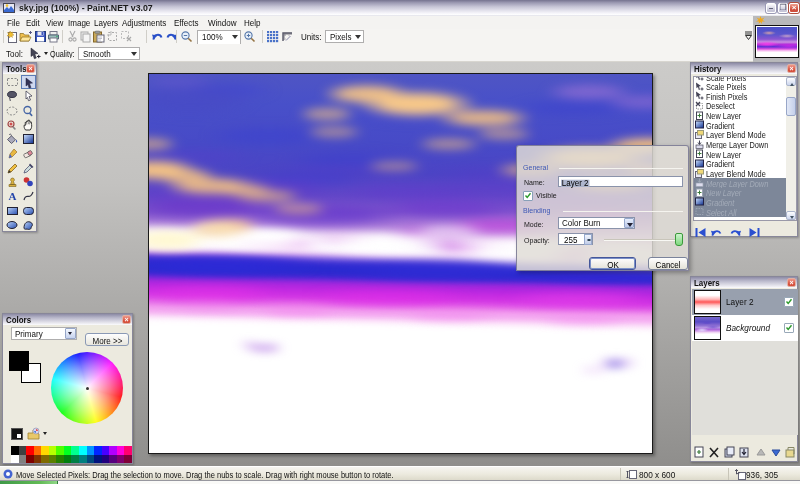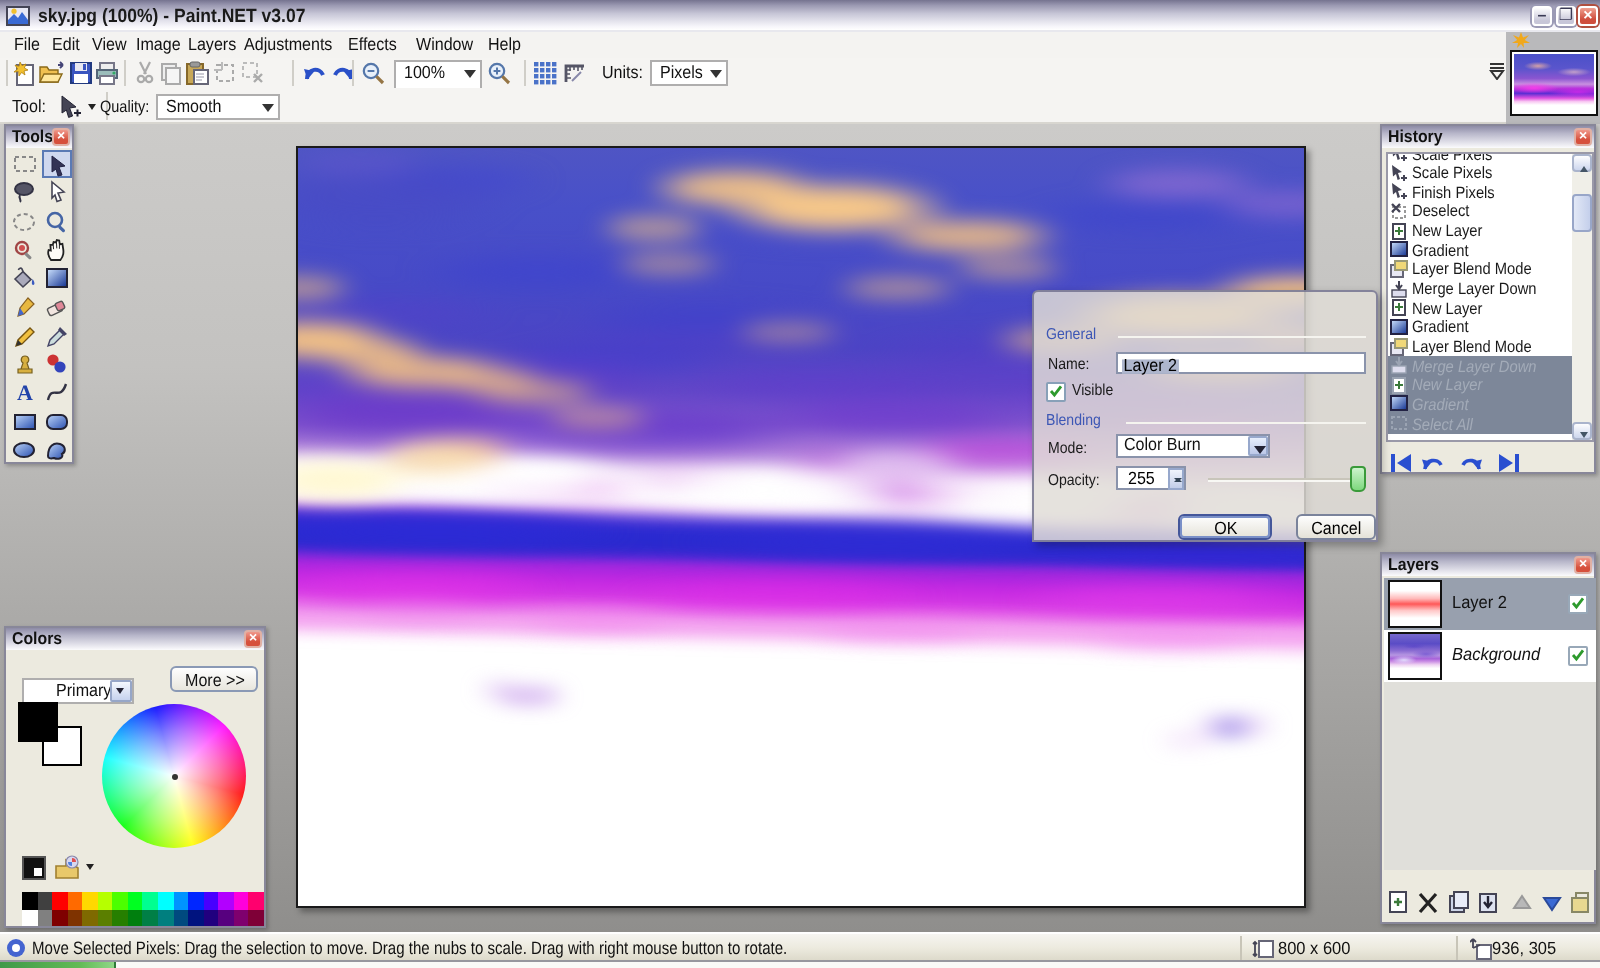--- a/index.html
+++ b/index.html
@@ -404,21 +404,21 @@
         </svg>
       </div>
     </div>
 </div>
 
 <div class="abs palette" id="colors">
   <div class="ptitle">
       <em>Colors</em>
       <div class="pclose">×</div>
     </div>
-  <div class="combo" style="left:8px; top:25px; width:56px; height:13px; line-height:12px; padding-left:3px;text-align:right;"><i>Primary</i><span style="position:absolute; right:0px; top:0px; width:11px; height:11px; background:linear-gradient(180deg,#f4f8fe,#c6d2ee); border:1px solid #96a6c8; border-radius:1px;">
+  <div class="combo" style="left:8px; top:13px; width:66px; height:13px; line-height:12px; padding-left:3px;"><i>Primary</i><span style="position:absolute; right:0px; top:0px; width:11px; height:11px; background:linear-gradient(180deg,#f4f8fe,#c6d2ee); border:1px solid #96a6c8; border-radius:1px;">
         <span style="position:absolute; left:2px; top:3px; border:2.5px solid transparent; border-top:3.5px solid #223;"></span>
       </span></div>
   <div style="position:absolute; left:82px; top:19px; width:44px; height:13px; border:1px solid #8a99b5; border-radius:3px; background:linear-gradient(180deg,#fefefe,#e8e6dd); text-align:center; line-height:12px; color:#111;"><span class="cbt" style="transform-origin:50% 40%;">More &gt;&gt;</span></div>
   <div style="position:absolute; left:18px; top:49px; width:20px; height:20px; background:#fff; border:1px solid #000;"></div>
   <div style="position:absolute; left:6px; top:37px; width:20px; height:20px; background:#000; border:1px solid #000;"></div>
   <div id="wheel" style="position:absolute; left:48px; top:38px; width:72px; height:72px; border-radius:50%;
     background:radial-gradient(circle, #ffffff 0%, rgba(255,255,255,.45) 45%, rgba(255,255,255,0) 78%),
     conic-gradient(from 105deg, #f00, #ff0 60deg, #0f0 120deg, #0ff 180deg, #00f 240deg, #f0f 300deg, #f00 360deg);"></div>
   <div style="position:absolute; left:83px; top:73px; width:3px; height:3px; background:#333; border-radius:50%;"></div>
   <div style="position:absolute; left:8px; top:114px; width:12px; height:12px; background:#111; border:1px solid #555;">

